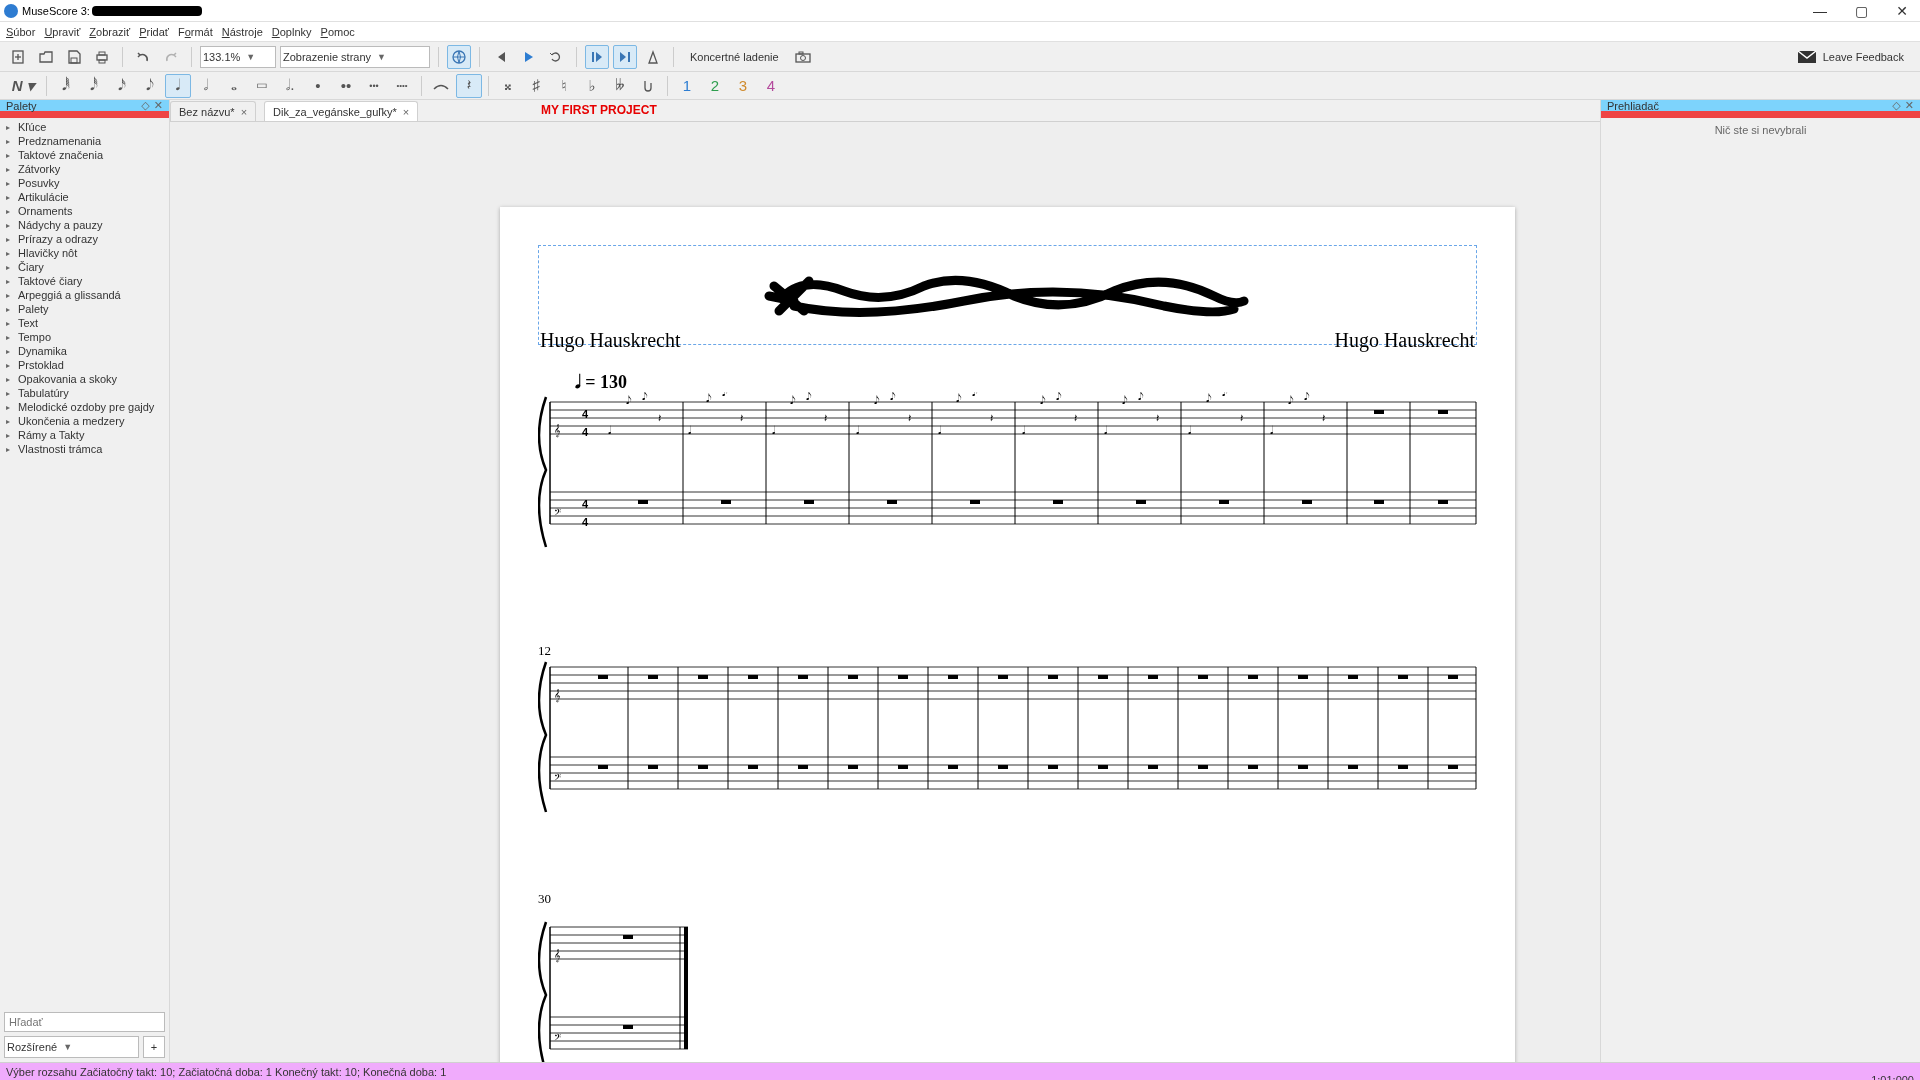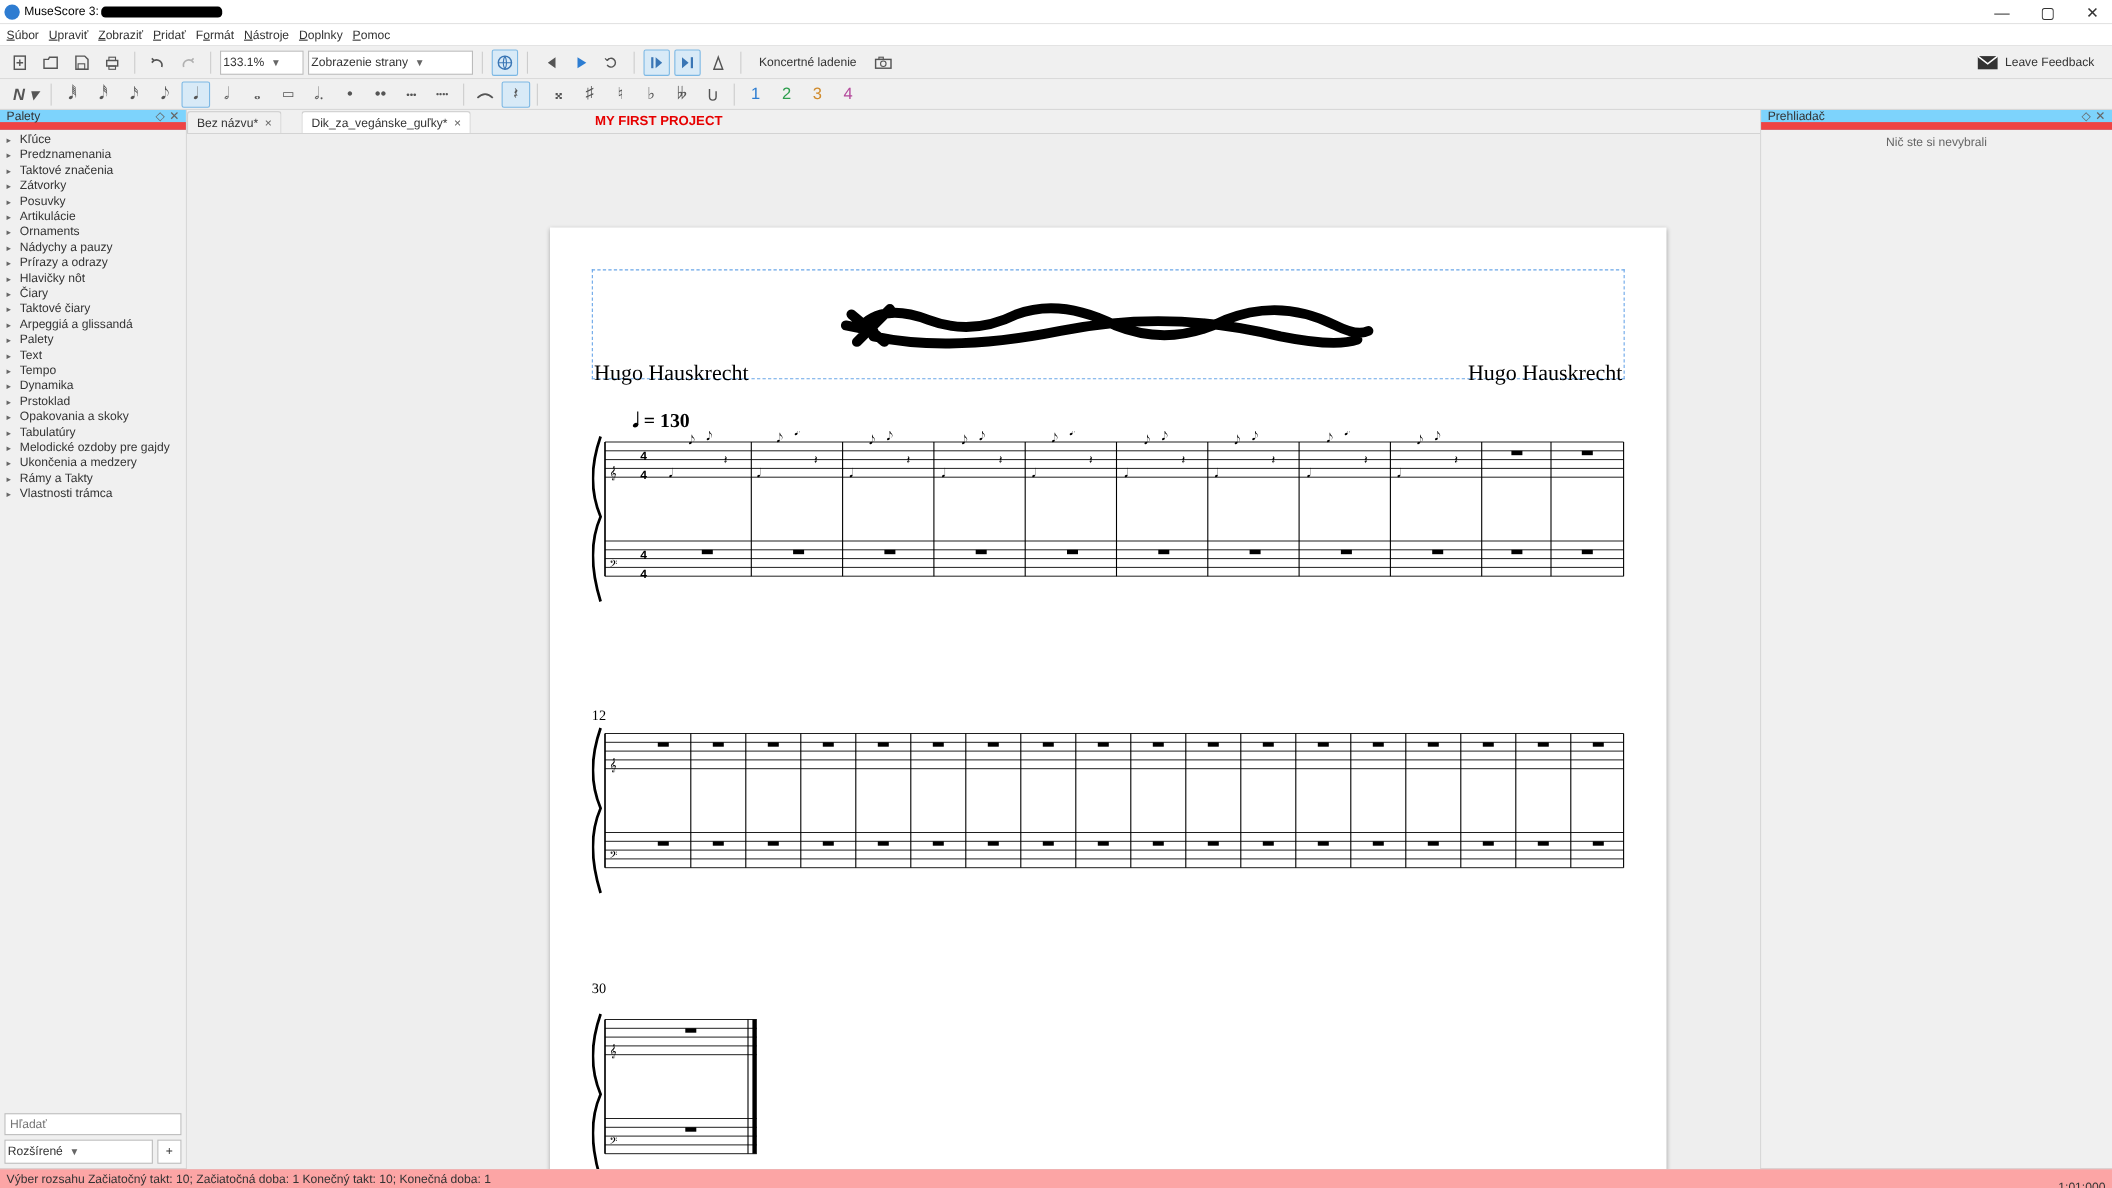--- a/index.html
+++ b/index.html
@@ -26,35 +26,35 @@
 .panelhead { height:18px; background:#7dd3fc; border-bottom:7px solid #ef4444; display:flex; align-items:center; padding:0 6px; font-size:11px; color:#333; }
 .panelhead .ctrls { margin-left:auto; display:flex; gap:4px; font-size:9px; color:#666; }
 .palettelist { flex:1; overflow:auto; padding:2px 0; }
 .palitem { display:flex; align-items:center; padding:1px 6px; gap:4px; color:#333; cursor:pointer; font-size:11px; }
 .palitem .tri { font-size:8px; color:#666; width:8px; }
 .palfoot { padding:4px; display:flex; flex-direction:column; gap:4px; }
 .palfoot input { height:20px; border:1px solid #bbb; padding:0 4px; font-size:11px; color:#888; }
 .palfoot .row { display:flex; gap:4px; }
 .center { flex:1; display:flex; flex-direction:column; background:#eee; position:relative; }
 .tabbar { height:22px; background:#f0f0f0; display:flex; align-items:flex-end; border-bottom:1px solid #d0d0d0; }
-.tab { height:20px; padding:0 8px; display:flex; align-items:center; gap:6px; background:#f0f0f0; border:1px solid #d0d0d0; border-bottom:none; border-radius:3px 3px 0 0; margin-right:18px; font-size:11px; color:#333; cursor:pointer; }
+.tab { height:20px; padding:0 8px; display:flex; align-items:center; gap:6px; background:#f0f0f0; border:1px solid #d0d0d0; border-bottom:none; border-radius:3px 3px 0 0; margin-right:8px; font-size:11px; color:#333; cursor:pointer; }
 .tab.active { background:#fff; }
 .tab .x { font-size:11px; color:#666; cursor:pointer; }
 .canvas { flex:1; overflow:auto; background:#eee; position:relative; }
 .page { position:absolute; left:330px; top:85px; width:1015px; height:1200px; background:#fff; box-shadow:0 1px 4px rgba(0,0,0,.3); }
 .titleframe { position:absolute; left:38px; top:38px; right:38px; height:100px; border:1px dashed #6aa6e8; }
 .scribble { position:absolute; left:225px; top:25px; width:495px; height:55px; }
 .composer { position:absolute; font-family:'Times New Roman',serif; font-size:20px; color:#000; }
 .composer.left { left:40px; top:122px; }
 .composer.right { right:40px; top:122px; }
 .tempo { position:absolute; left:75px; top:165px; font-family:'Times New Roman',serif; font-size:18px; font-weight:bold; }
 .staffsys { position:absolute; left:38px; right:38px; }
 .rightpanel { width:320px; background:#f0f0f0; border-left:1px solid #d8d8d8; display:flex; flex-direction:column; }
 .rightpanel .msg { text-align:center; color:#666; padding:6px; font-size:11px; }
-.statusbar { height:18px; background:#fca5a5; border-top:1px solid #d0d0d0; display:flex; align-items:center; padding:0 6px; font-size:11px; color:#333; }
+.statusbar { height:18px; background:#f0abfc; border-top:1px solid #d0d0d0; display:flex; align-items:center; padding:0 6px; font-size:11px; color:#333; }
 .statusbar .right { margin-left:auto;margin-top:16px; }
 .annotation { position:absolute; font-weight:bold; pointer-events:none; }
 svg { display:block; }
 </style>
 </head>
 <body>
 
 <div class="titlebar">
   <span class="appicon"></span>
   <span>MuseScore 3:</span>

